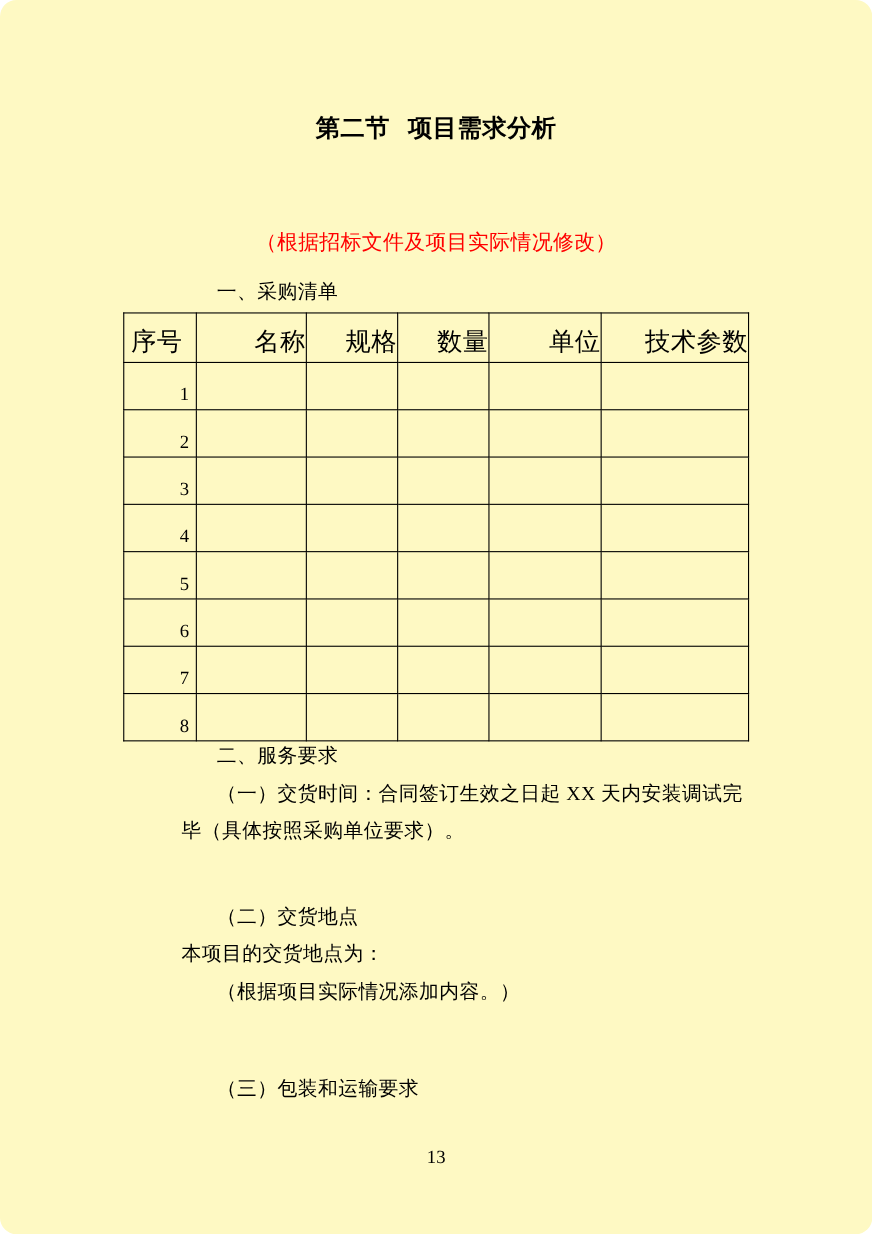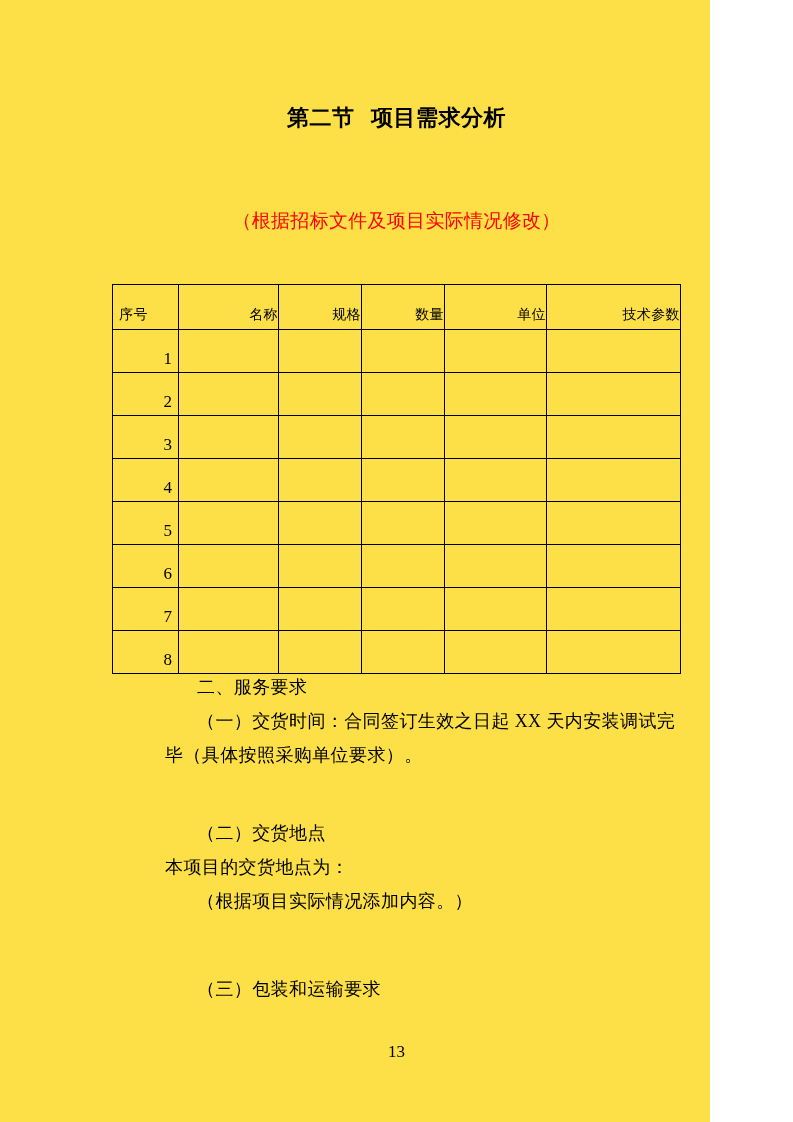--- a/index.html
+++ b/index.html
@@ -9,25 +9,26 @@
   }
 
   body {
     font-family: "Liberation Serif", "DejaVu Serif", serif;
     color: #000000;
     -webkit-font-smoothing: antialiased;
   }
 
   #page {
     position: relative;
-    width: 710px;
+    width: 793px;
     height: 1122px;
-    background: #fde047;
+    background: #fef9c3;
     overflow: hidden;
     box-sizing: border-box;
+    border-radius: 15px;
   }
 
   
   .doc-title {
     position: absolute;
     left: 0;
     top: 103px;
     width: 793px;
     text-align: center;
     font-family: "DejaVu Sans", "Liberation Sans", sans-serif;
@@ -76,21 +77,21 @@
     border-collapse: collapse;
     table-layout: fixed;
     font-family: "Liberation Serif", "DejaVu Serif", serif;
   }
 
   #purchase-table td,
   #purchase-table th {
     border: 1px solid #000000;
     padding: 0;
     font-weight: normal;
-    font-size: 14px;
+    font-size: 23px;
     vertical-align: bottom;
     line-height: 1;
   }
 
   #purchase-table thead th {
     height: 37px;
     text-align: right;
     padding: 0 0 7px 7px;
     letter-spacing: 0.4px;
   }
@@ -155,20 +156,21 @@
 </style>
 </head>
 <body>
 
 <div id="page">
 
   <div class="doc-title">第二节  项目需求分析</div>
 
   <div class="doc-subtitle" style="color: rgb(255, 0, 0);">（根据招标文件及项目实际情况修改）</div>
 
+  <div class="section-heading" id="heading-procurement">一、采购清单</div>
 
   <table id="purchase-table">
     <colgroup>
       <col class="cw-idx">
       <col class="cw-name">
       <col class="cw-spec">
       <col class="cw-qty">
       <col class="cw-unit">
       <col class="cw-tech">
     </colgroup>

